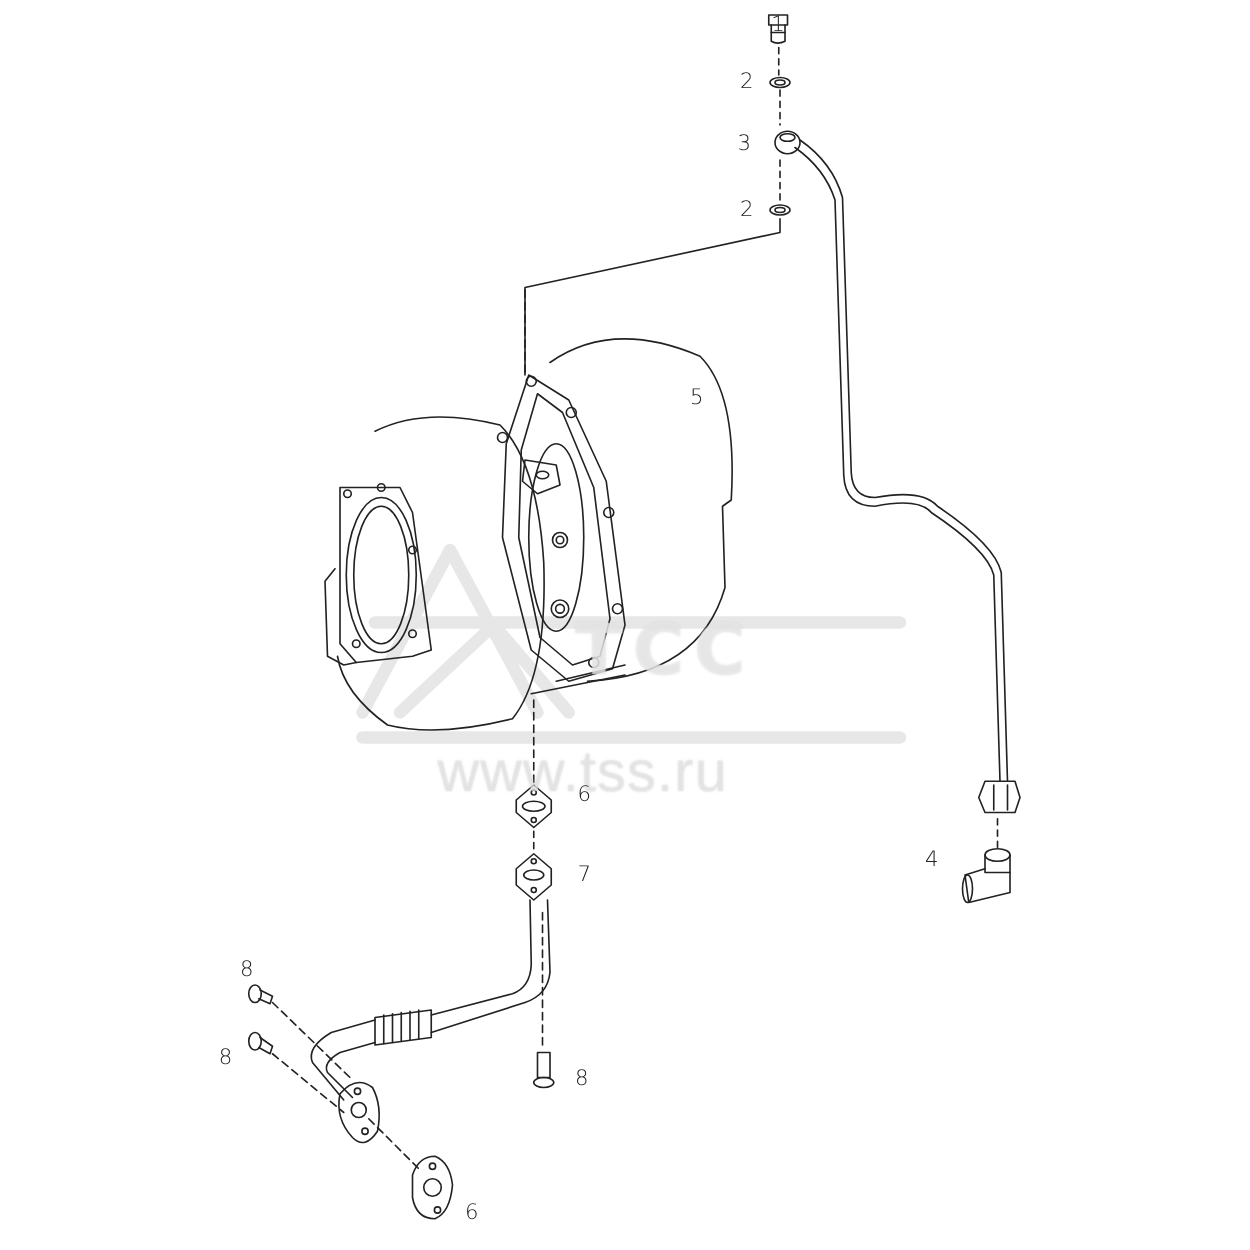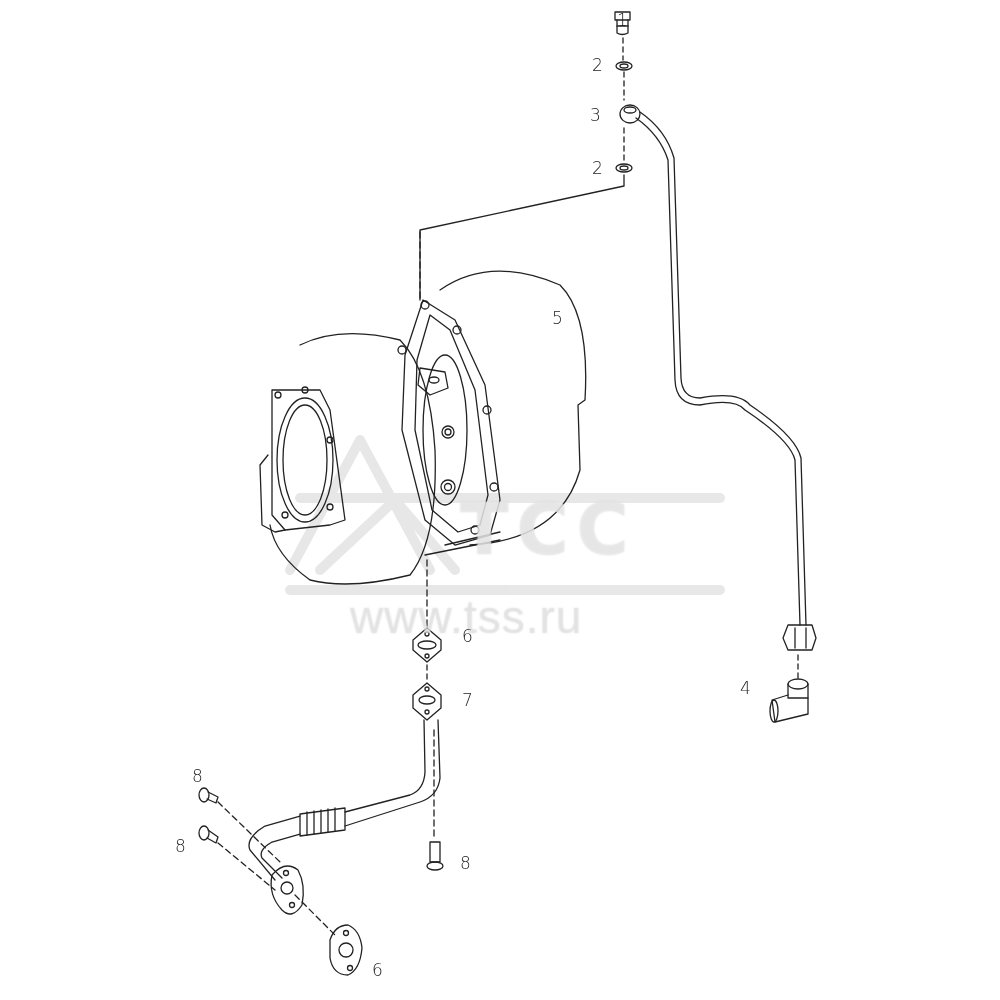--- a/index.html
+++ b/index.html
@@ -6,21 +6,21 @@
     body { width: 1000px; height: 1000px; position: relative; overflow: hidden;
            font-family: "DejaVu Sans", sans-serif; }
     #canvas { position: absolute; left: 0; top: 0; width: 1000px; height: 1000px; }
     .callout { position: absolute; font-family: "DejaVu Sans", sans-serif; font-size: 17px;
                color: #222; line-height: 1; font-weight: 300; }
     .wm { position: absolute; color: #ffffff; pointer-events: none; }
     .wm-url { left: 350px; top: 590px; font-family: "Liberation Sans", sans-serif;
               font-size: 46px; color: rgba(230,230,230,0.55); letter-spacing: 1px;
               text-shadow: 0 0 2px rgba(200,200,200,0.6); }
     .wm-brand { left: 460px; top: 488px; font-family: "DejaVu Sans", sans-serif; font-weight: bold;
-                font-size: 71px; color: rgba(238,238,238,0.55); letter-spacing: 8px;
+                font-size: 56px; color: rgba(238,238,238,0.55); letter-spacing: 8px;
                 text-shadow: 0 0 2px rgba(205,205,205,0.7); }
   </style>
 </head>
 <body>
 
 <svg id="canvas" viewBox="0 0 1000 1000" xmlns="http://www.w3.org/2000/svg">
   <g fill="none" stroke="#222" stroke-width="1.3" stroke-linecap="round" stroke-linejoin="round">
 
     <g stroke="#e2e2e2" stroke-width="10" opacity="0.8">
       <path d="M290 570 L360 440 L430 570"></path>

